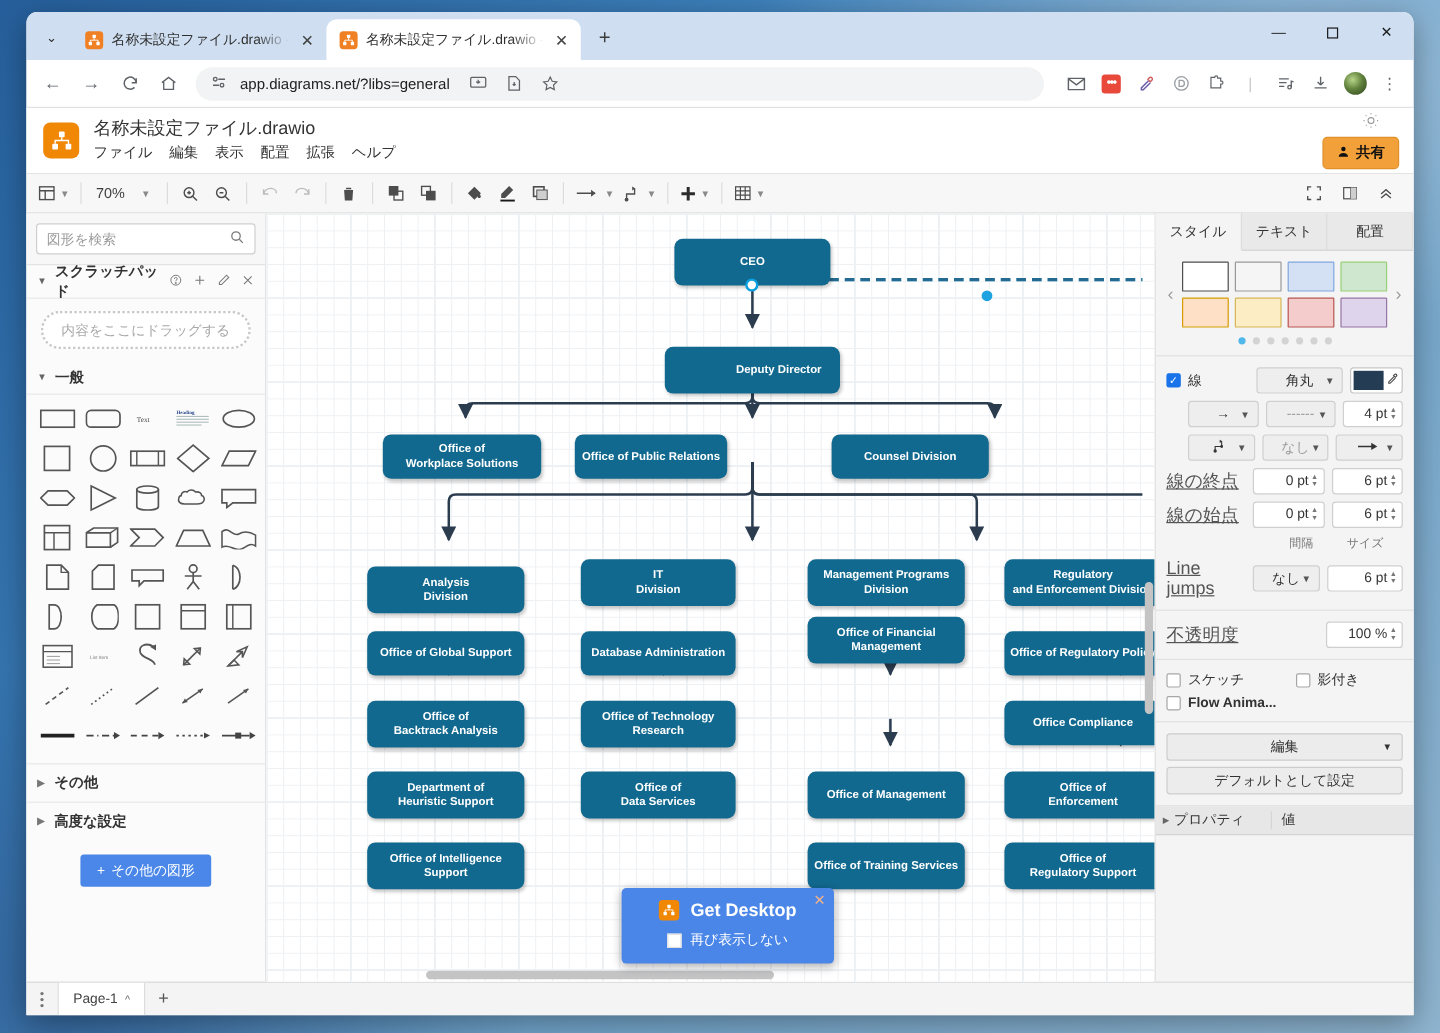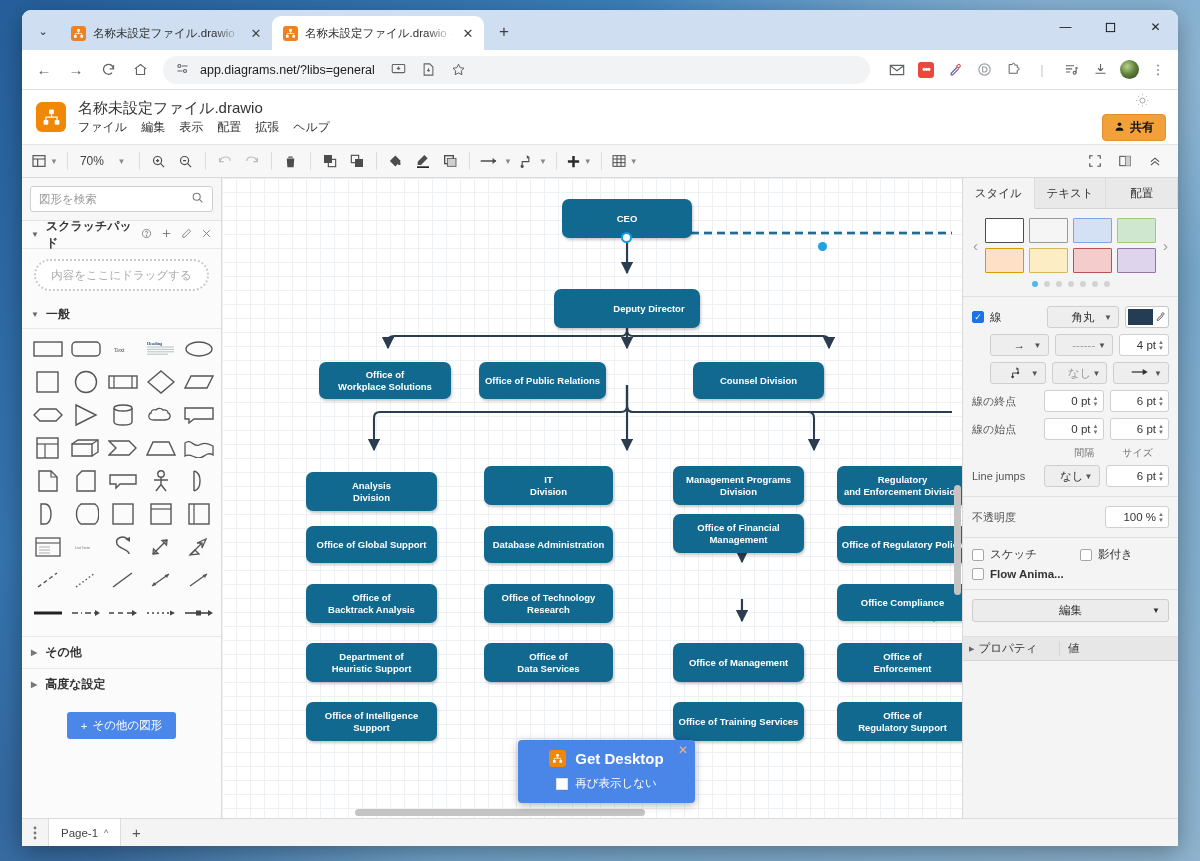--- a/index.html
+++ b/index.html
@@ -245,21 +245,21 @@
   .colorbtn { width: 44px; height: 22px; border: 1px solid #c6c6c6; background:#fff;
     display:flex; align-items:center; padding:2px; border-radius:3px; gap:2px;}
   .colorbtn .swatch { width: 26px; height: 16px; background: #253c55; }
   .numbox {
     height: 22px; background: #fff; border: 1px solid #cfcfcf; border-radius: 3px;
     display: flex; align-items: center; justify-content: flex-end;
     padding: 0 4px; font-size: 11.5px;
   }
   .spin { display: flex; flex-direction: column; font-size: 6px; color: #777; line-height: 6px;
      margin-left:2px;}
-  .lbl { width: 66px; color: #555; font-size: 11px; }
+  .lbl { width: 66px; color: #555; font-size: 15px; text-decoration: underline; }
   .subhdr { display: flex; font-size: 10px; color: #777; justify-content: flex-end; gap: 28px;
     padding-right: 16px; margin: 2px 0 5px; }
   .btn-full {
     height: 23px; background: #ececec; border: 1px solid #cdcdcd; border-radius: 3px;
     display: flex; align-items: center; justify-content: center; font-size: 11.5px;
     margin-bottom: 5px; position: relative;
   }
   .btn-full .chev { position:absolute; right: 8px; font-size: 8px; }
   .prop-head { display: flex; height: 24px; align-items: center; background: #e7e7e7;
     border-bottom: 1px solid #d5d5d5; font-size: 11.5px; }
@@ -1225,20 +1225,23 @@
             <span class="cb"></span>
             <span style="font-weight:700">Flow Anima...</span>
           </div>
         </div>
 
         <div class="rp-section">
           <div class="btn-full">
             <span>編集</span>
             <span class="chev">▼</span>
           </div>
+          <div class="btn-full" style="margin-bottom:0">
+            <span>デフォルトとして設定</span>
+          </div>
         </div>
 
         <div class="prop-head">
           <span class="c1">
             <span class="tri">▶</span>
             <span>プロパティ</span>
           </span>
           <span class="c2">値</span>
         </div>
       </div>

